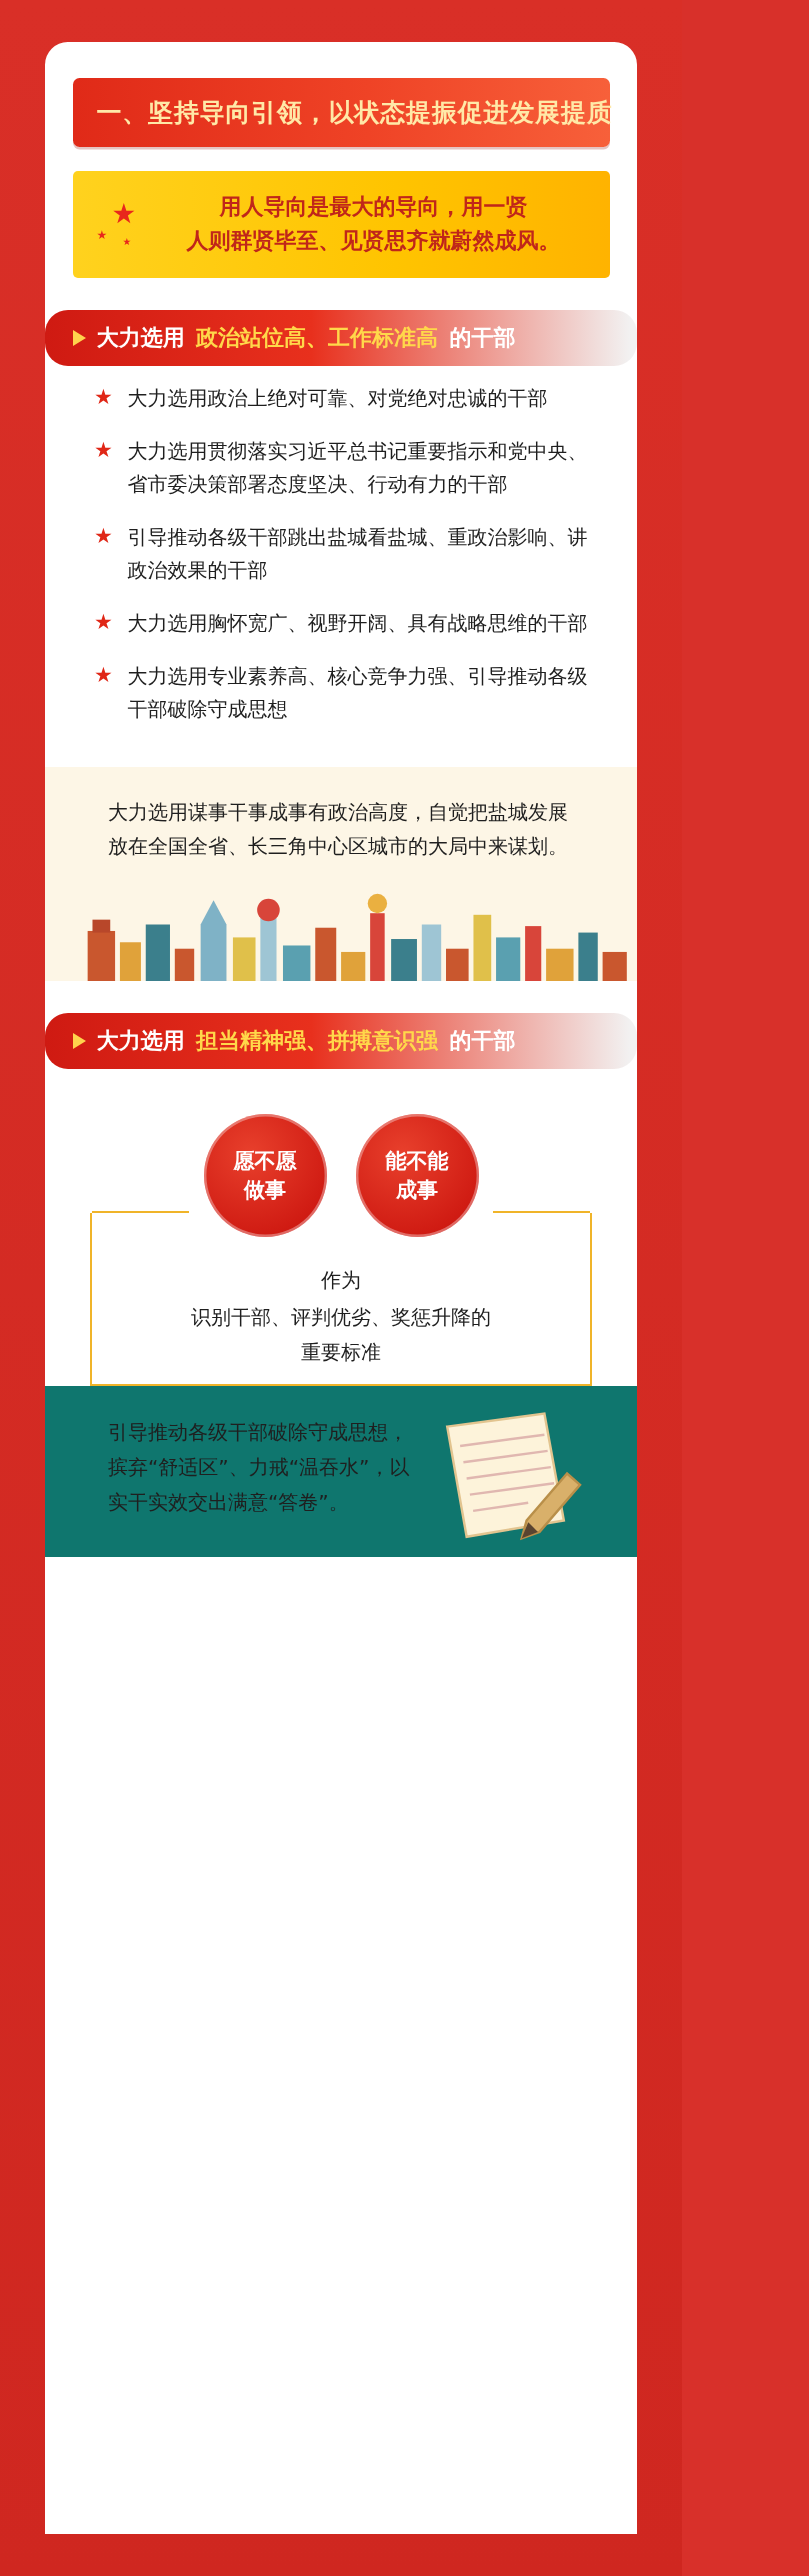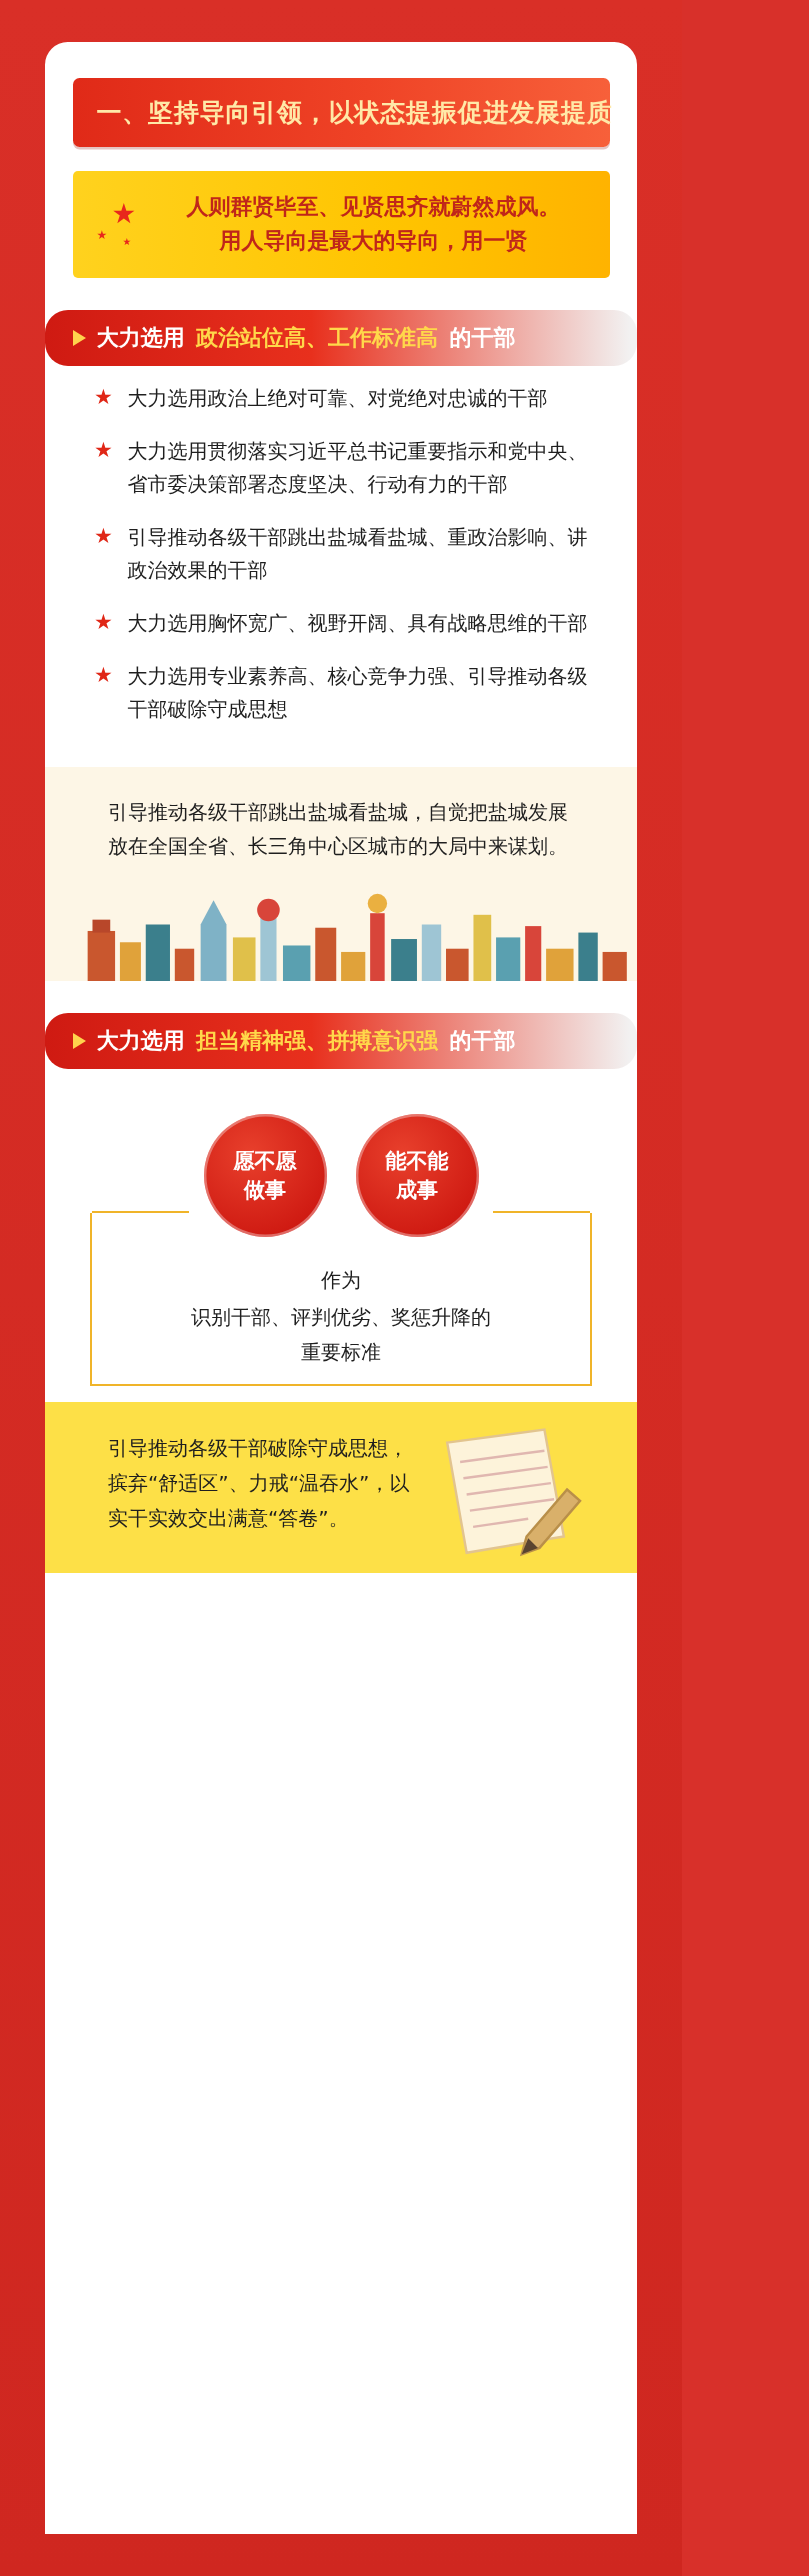--- a/index.html
+++ b/index.html
@@ -169,21 +169,21 @@
     font-size: 21px;
     font-weight: bold;
     display: flex;
     flex-direction: column;
     align-items: center;
     justify-content: center;
     line-height: 1.35;
     box-shadow: inset 0 0 0 2.4px rgba(255,255,255,0.35);
   }
   .bracket-box {
-    margin: -24px auto 16px auto;
+    margin: -24px auto 0 auto;
     width: 502px;
     border: 2.4px solid #f0b429;
     border-top: none;
     border-bottom: none;
     padding: 50px 0 0 0;
     position: relative;
   }
   .bracket-box:before, .bracket-box:after {
     content: "";
     position: absolute;
@@ -230,21 +230,21 @@
     width: 14.6px; height: 14.6px;
     border-radius: 50%;
     background: #d9352a;
     flex: none;
     margin-top: 8px;
     z-index: 2;
   }
 
   
   .grey-block {
-    background: #fde047;
+    background: #0f766e;
     padding: 29px 210px 37px 63px;
     font-size: 20px;
     line-height: 1.75;
     color: #1f1f1f;
     position: relative;
     min-height: 170px;
   }
   .notebook {
     position: absolute;
     right: 44px; bottom: 4.9px;
@@ -258,22 +258,22 @@
   <div class="card">
 
     <div class="sect-title-wrap">
       <div class="sect-title">一、坚持导向引领，以状态提振促进发展提质</div>
     </div>
 
     <div class="quote-band">
       <span class="star-big">★</span>
       <span class="star-sm1">★</span>
       <span class="star-sm2">★</span>
+      <div>用人导向是最大的导向，用一贤</div>
       <div>人则群贤毕至、见贤思齐就蔚然成风。</div>
-      <div>用人导向是最大的导向，用一贤</div>
     </div>
 
     <div class="sub-header">
       <span class="tri"></span>
       <span>大力选用</span>
         <span class="hl">政治站位高、工作标准高</span>
         <span>的干部</span>
     </div>
 
 
@@ -293,21 +293,21 @@
       <li>
           <span class="st">★</span>
           <span>大力选用胸怀宽广、视野开阔、具有战略思维的干部</span>
         </li>
       <li>
           <span class="st">★</span>
           <span>大力选用专业素养高、核心竞争力强、引导推动各级干部破除守成思想</span>
         </li>
     </ul>
 
-    <div class="cream-block">引导推动各级干部跳出盐城看盐城，自觉把盐城发展放在全国全省、长三角中心区城市的大局中来谋划。</div>
+    <div class="cream-block">大力选用谋事干事成事有政治高度，自觉把盐城发展放在全国全省、长三角中心区城市的大局中来谋划。</div>
     <div class="skyline">
       <svg width="566" height="113" viewBox="0 0 700 140">
         <g>
           <rect x="20" y="78" width="34" height="62" fill="#c9572e"></rect>
           <rect x="26" y="64" width="22" height="16" fill="#b8472a"></rect>
           <rect x="60" y="92" width="26" height="48" fill="#e0a23a"></rect>
           <rect x="92" y="70" width="30" height="70" fill="#3b7f8c"></rect>
           <rect x="128" y="100" width="24" height="40" fill="#c9572e"></rect>
           <path d="M160 140 L160 70 L176 40 L192 70 L192 140 Z" fill="#7fb2c6"></path>
           <rect x="200" y="86" width="28" height="54" fill="#e0c04a"></rect>

